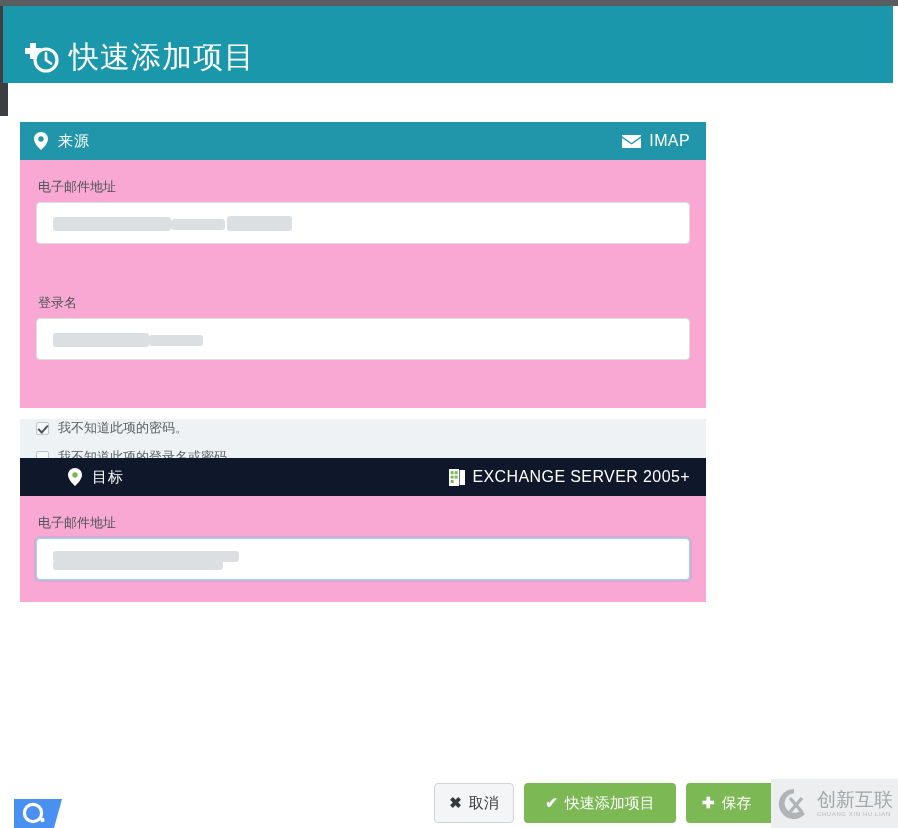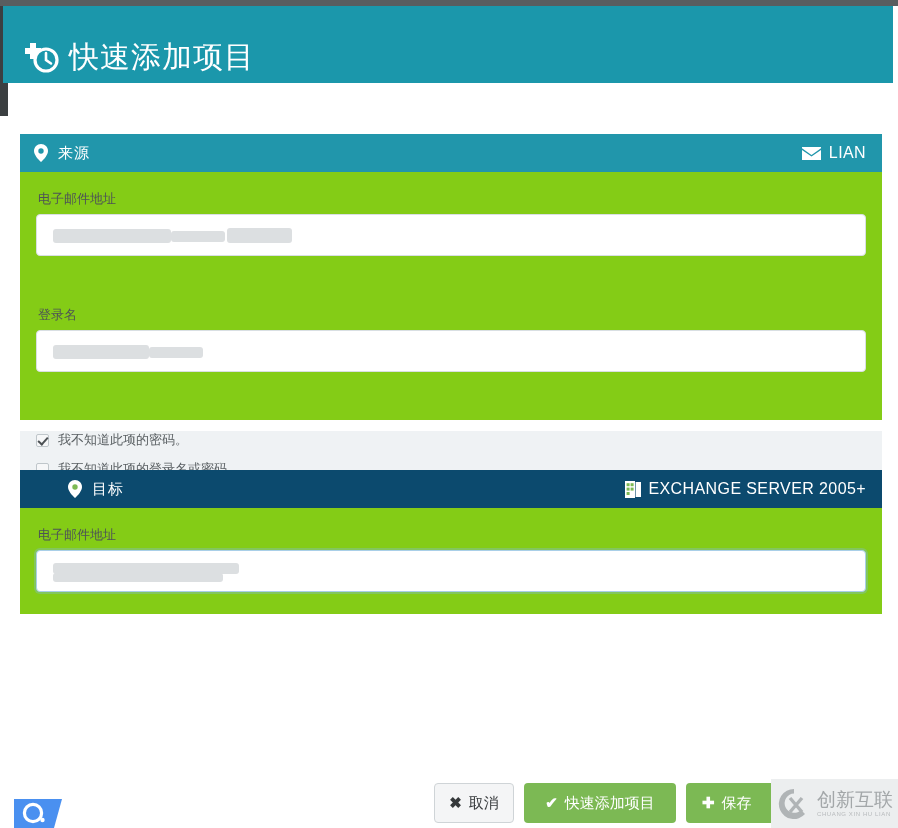--- a/index.html
+++ b/index.html
@@ -60,35 +60,34 @@
     font-size: 30px;
     line-height: 34px;
     letter-spacing: 1px;
     white-space: nowrap;
   }
 
   
   .panel {
     position: absolute;
     left: 20px;
-    width: 862px;
-    box-sizing: border-box;
-    margin-top: 12px;
+    width: 686px;
+    box-sizing: border-box;
   }
   .panel-head {
     height: 38px;
     display: flex;
     align-items: center;
     justify-content: space-between;
     padding: 0 16px 0 14px;
     box-sizing: border-box;
     color: #ffffff;
   }
   .panel-head.source { background: #2196ab; }
-  .panel-head.target { background: #0c4a6e; padding-left: 48px; }
+  .panel-head.target { background: #0f172a; padding-left: 48px; }
   .head-left {
     display: flex;
     align-items: center;
   }
   .pin-icon {
     width: 14px; height: 18px;
     margin-right: 10px;
     display: block;
   }
   .head-title {
@@ -101,21 +100,21 @@
   }
   .head-badge-label {
     font-size: 16px;
     letter-spacing: .4px;
     white-space: nowrap;
   }
   .mail-icon { width: 19px; height: 13px; margin-right: 8px; display:block; }
   .exch-icon { width: 16px; height: 17px; margin-right: 7px; display:block; }
 
   .panel-body {
-    background: #84cc16;
+    background: #f9a8d4;
     padding: 14px 16px 16px 16px;
     box-sizing: border-box;
   }
   #panel-source .panel-body { height: 124px; padding-bottom: 0; }
   #panel-source .panel-body-lower {
     background: #eff2f4;
     padding: 0 16px 18px 16px;
     box-sizing: border-box;
   }
 
@@ -286,21 +285,21 @@
           <path d="M7 0 C3.1 0 0 3.1 0 7 C0 12 7 18 7 18 C7 18 14 12 14 7 C14 3.1 10.9 0 7 0 Z" fill="#ffffff"></path>
           <circle cx="7" cy="7" r="2.7" fill="#2196ab"></circle>
         </svg>
         <span class="head-title">来源</span>
       </div>
       <div class="head-right">
         <svg class="mail-icon" viewBox="0 0 19 13">
           <path d="M0 1.2 L9.5 8 L19 1.2 L19 0 L0 0 Z" fill="#ffffff"></path>
           <path d="M0 3 L0 13 L19 13 L19 3 L9.5 9.6 Z" fill="#ffffff"></path>
         </svg>
-        <span class="head-badge-label">LIAN</span>
+        <span class="head-badge-label">IMAP</span>
       </div>
     </div>
 
     <div class="panel-body">
       <label class="field-label">电子邮件地址</label>
       <div class="text-input">
         <span class="redact" style="left:16px; top:14px; width:118px; height:14px;"></span>
         <span class="redact" style="left:134px; top:16px; width:54px; height:11px;"></span>
         <span class="redact" style="left:190px; top:13px; width:65px; height:15px;"></span>
       </div>

